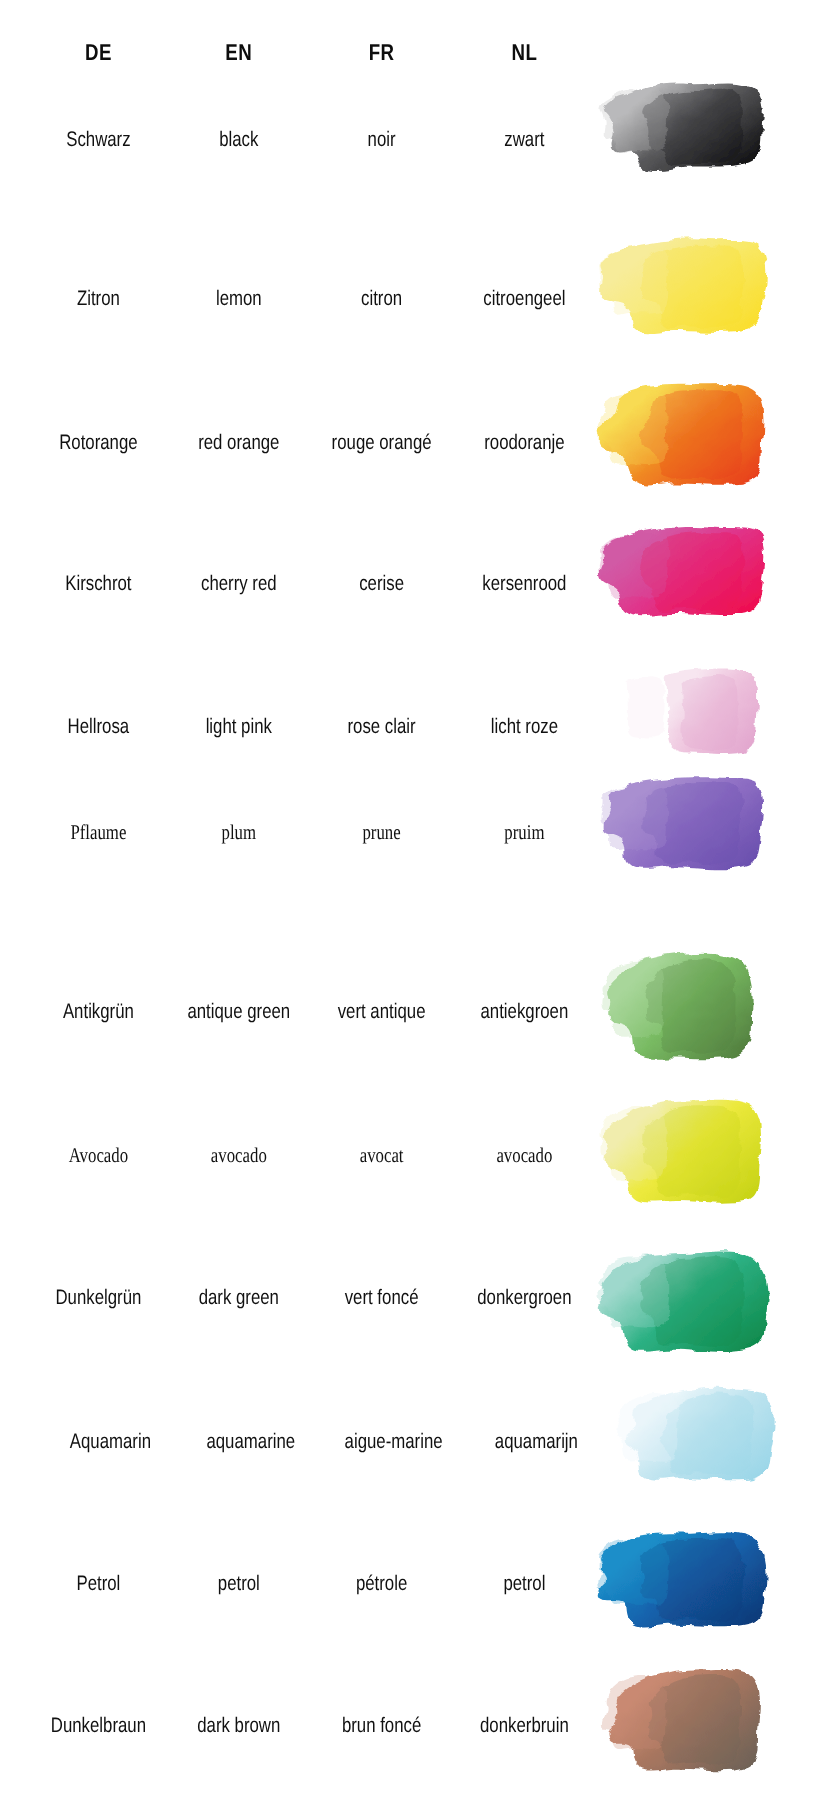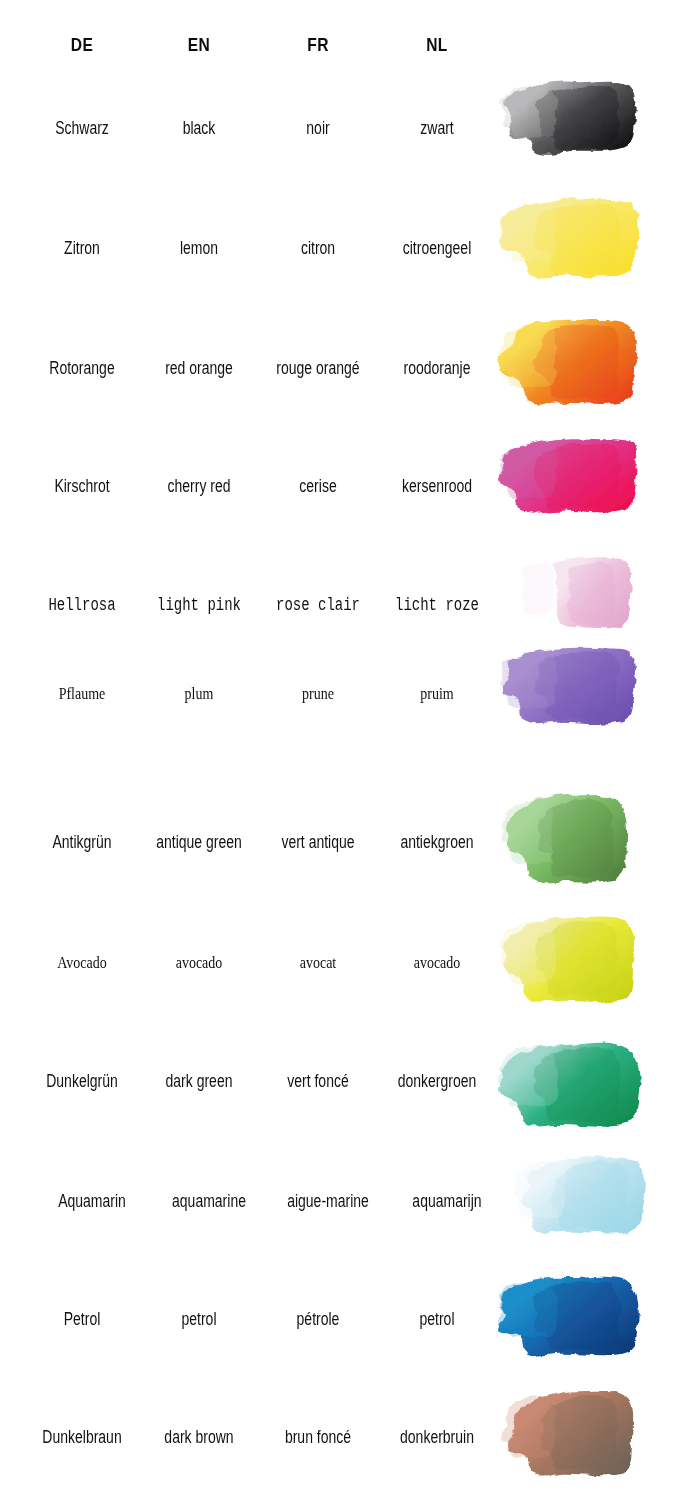--- a/index.html
+++ b/index.html
@@ -86,21 +86,21 @@
 <div id="chart">
 
   <div class="header-row">
     <div class="header-cell" style="left: 7px; width: 150px;">DE</div>
     <div class="header-cell" style="left: 124px; width: 150px;">EN</div>
     <div class="header-cell" style="left: 238px; width: 160px;">FR</div>
     <div class="header-cell" style="left: 357px; width: 160px;">NL</div>
   </div>
 
   <div id="rows-host">
-      <div class="row" style="top: 68px;">
+      <div class="row" style="top: 56px;">
         <div class="label" style="left: 7px; width: 150px;">Schwarz</div>
         <div class="label" style="left: 124px; width: 150px;">black</div>
         <div class="label" style="left: 238px; width: 160px;">noir</div>
         <div class="label" style="left: 357px; width: 160px;">zwart</div>
         <div class="swatch-wrap">
           <div class="swatch">
             <svg width="155" height="108" viewBox="0 0 155 108" xmlns="http://www.w3.org/2000/svg">
               <defs>
                 <linearGradient id="g0" x1="0" y1="0.15" x2="1" y2="0.85">
                   <stop offset="0%" stop-color="#b9b9bb"></stop>
@@ -206,21 +206,21 @@
               </defs>
               <g filter="url(#f3)">
                 <path d="M8,30 C4,22 18,16 34,12 C54,7 78,5 100,7 C118,8 136,5 140,15 C145,27 142,44 140,56 C138,68 139,76 127,79 C110,83 82,78 60,79 C46,80 34,83 26,77 C20,72 24,62 18,58 C12,53 6,55 5,47 C4,40 10,37 8,30 Z" fill="url(#g3)"></path>
                 <path d="M8,30 C4,22 18,16 34,12 C54,7 78,5 100,7 C118,8 136,5 140,15 C145,27 142,44 140,56 C138,68 139,76 127,79 C110,83 82,78 60,79 C46,80 34,83 26,77 C20,72 24,62 18,58 C12,53 6,55 5,47 C4,40 10,37 8,30 Z" fill="#ef0d4e" opacity="0.30" transform="translate(36,6) scale(0.62,0.88)"></path>
                 <path d="M8,30 C4,22 18,16 34,12 C54,7 78,5 100,7 C118,8 136,5 140,15 C145,27 142,44 140,56 C138,68 139,76 127,79 C110,83 82,78 60,79 C46,80 34,83 26,77 C20,72 24,62 18,58 C12,53 6,55 5,47 C4,40 10,37 8,30 Z" fill="#d25ba6" opacity="0.28" transform="translate(2,8) scale(0.42,0.72)"></path>
               </g>
             </svg>
           </div>
         </div>
       </div>
-      <div class="row" style="top: 545px; font-family: Liberation Mono, monospace;">
+      <div class="row" style="top: 545px;">
         <div class="label" style="left: 7px; width: 150px;">Hellrosa</div>
         <div class="label" style="left: 124px; width: 150px;">light pink</div>
         <div class="label" style="left: 238px; width: 160px;">rose clair</div>
         <div class="label" style="left: 357px; width: 160px;">licht roze</div>
         <div class="swatch-wrap">
           <div class="swatch">
             <svg width="155" height="108" viewBox="0 0 155 108" xmlns="http://www.w3.org/2000/svg">
               <defs>
                 <linearGradient id="g4" x1="0" y1="0.15" x2="1" y2="0.85">
                   <stop offset="0%" stop-color="#f7e6f0"></stop>

